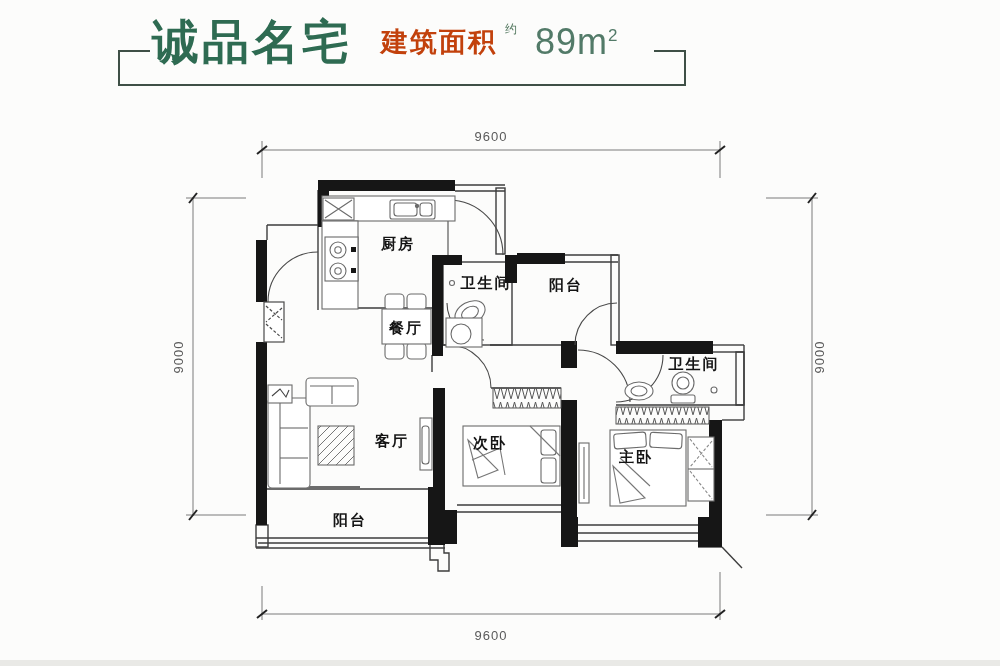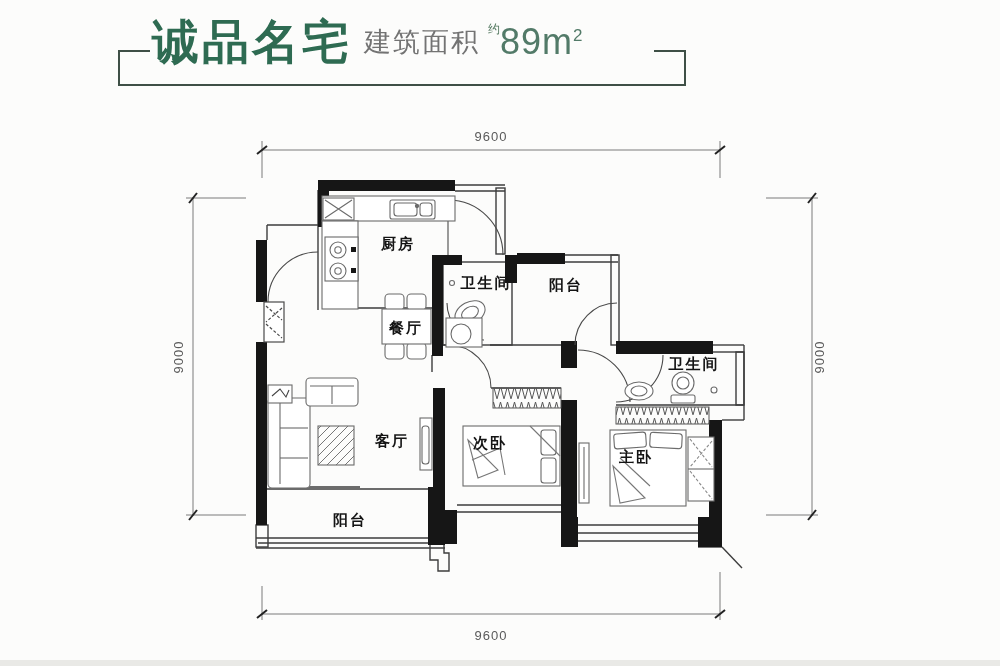--- a/index.html
+++ b/index.html
@@ -20,27 +20,27 @@
   .title-frame::after{right:0;}
   .title-row{
     position:absolute;left:152px;top:16px;display:flex;align-items:center;
     white-space:nowrap;z-index:2;
   }
   .main-title{
     font-size:47px;font-weight:900;color:#2e6b52;letter-spacing:3px;margin:0;
     line-height:1.1;
   }
   .area-label{
-    font-size:27px;font-weight:400;color:#737373;margin-left:12px;letter-spacing:2px;
+    font-size:27px;font-weight:700;color:#c2410c;margin-left:29px;letter-spacing:2px;
   }
   .approx{
     font-size:12px;color:#53785f;margin-left:8px;position:relative;top:-12px;
   }
   .area-value{
-    font-size:36px;font-weight:400;color:#527a68;margin-left:0;letter-spacing:1px;
+    font-size:36px;font-weight:400;color:#527a68;margin-left:18px;letter-spacing:1px;
   }
   .area-value sup{font-size:17px;}
   
   svg.plan{position:absolute;left:0;top:0;}
   svg text{font-family:"Liberation Sans","DejaVu Sans",sans-serif;}
   .room-label{font-size:15px;font-weight:700;fill:#141414;letter-spacing:2px;}
   .dim-text{font-size:13px;fill:#5a5a5a;letter-spacing:1px;}
   .bottom-strip{
     position:absolute;left:0;bottom:0;width:100%;height:6px;background:#e9e9e6;
   }

